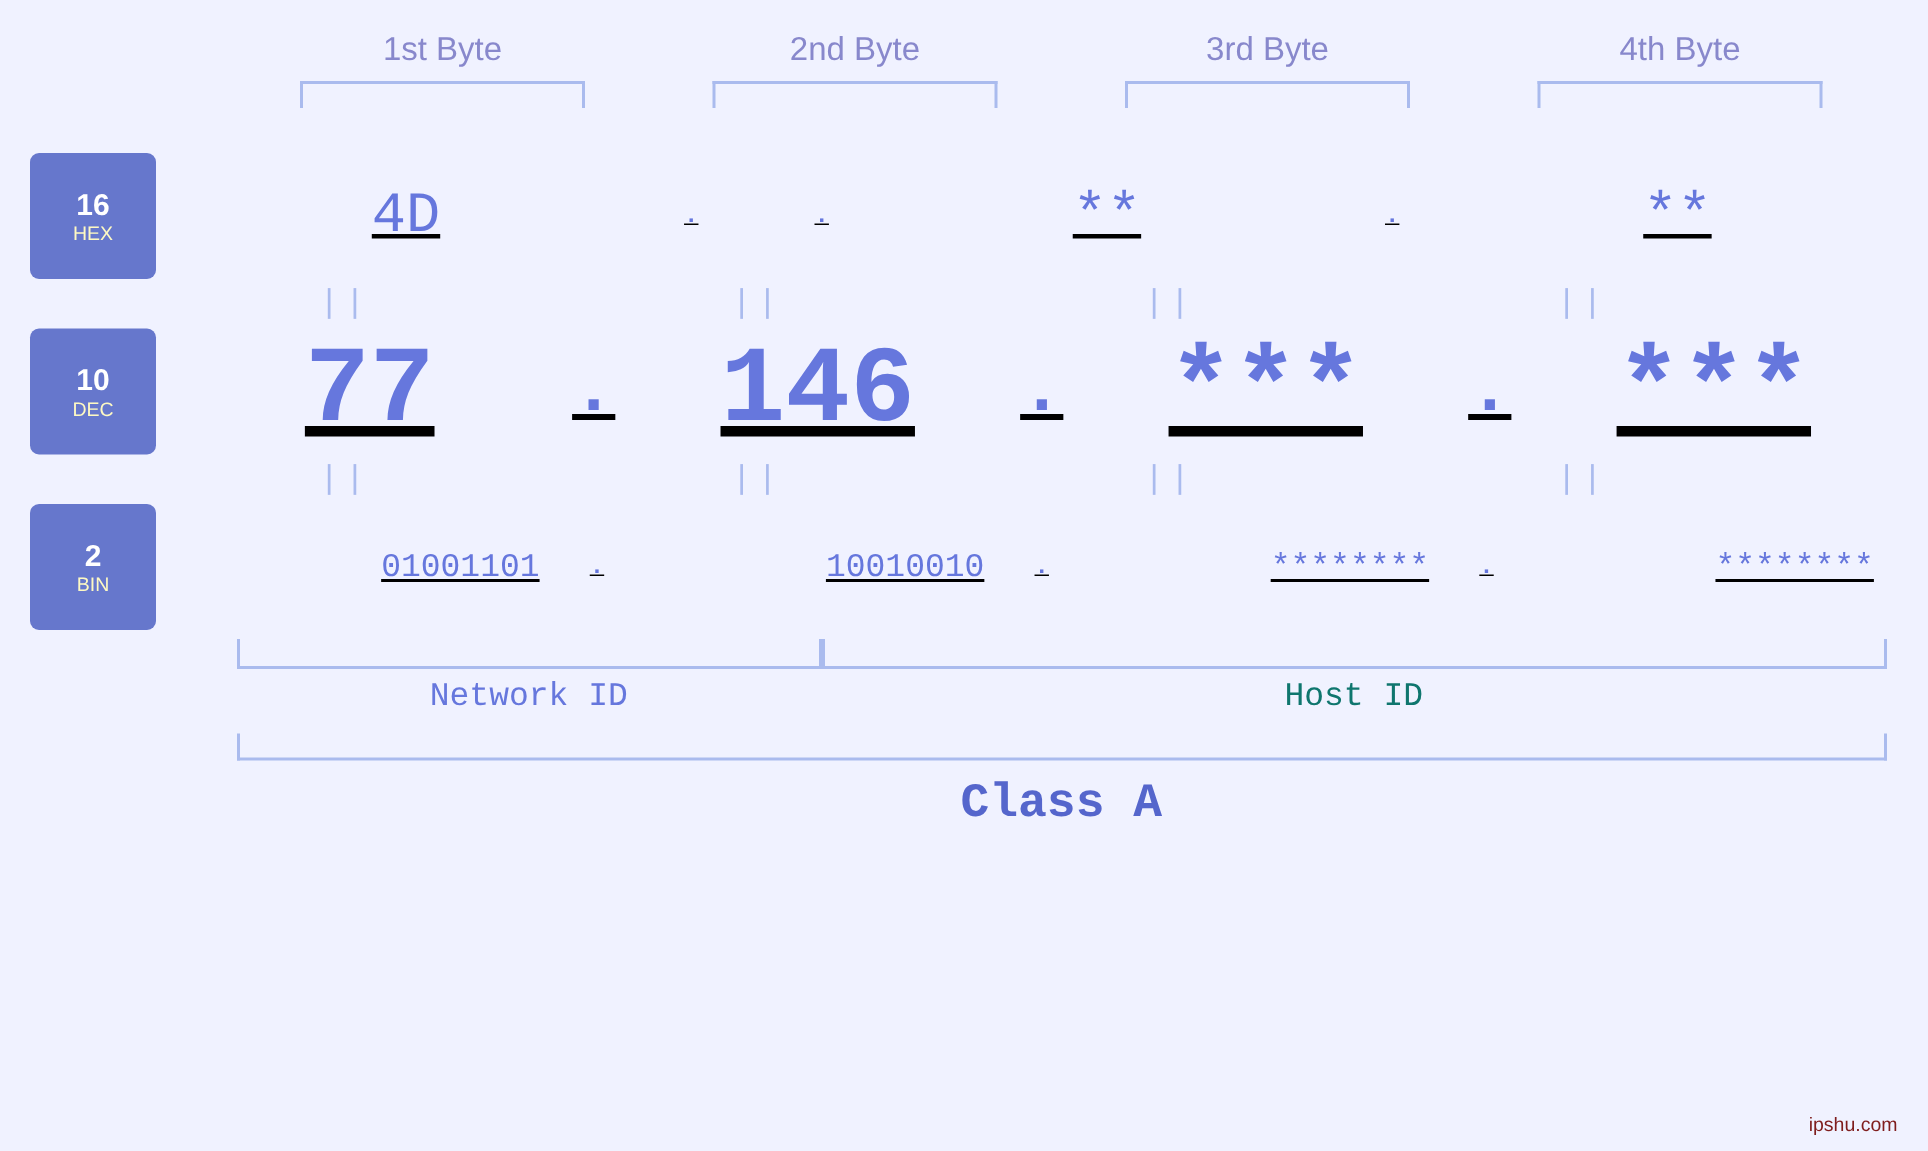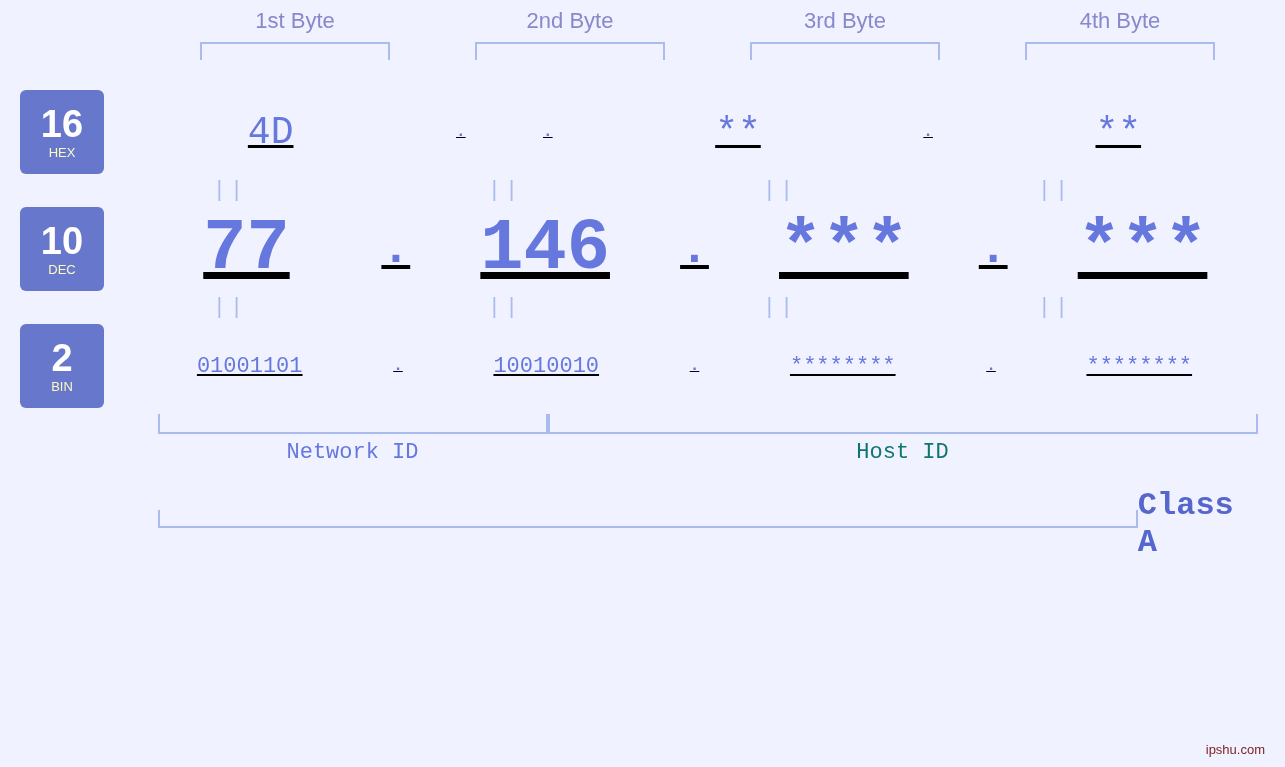--- a/index.html
+++ b/index.html
@@ -13,21 +13,21 @@
       position: relative;
     }
 
     .container {
       width: 1285px;
       height: 767px;
       position: relative;
       display: flex;
       flex-direction: column;
       align-items: center;
-      padding-top: 8px;
+      padding-top: 20px;
     }
 
     
     .byte-headers {
       display: flex;
       width: 1100px;
       margin-left: 130px;
       justify-content: space-around;
       margin-bottom: 8px;
     }
@@ -74,21 +74,21 @@
       display: flex;
       flex-direction: column;
       align-items: center;
       justify-content: center;
       margin-right: 20px;
       flex-shrink: 0;
     }
 
     .label-badge .num {
       color: white;
-      font-size: 38px;
+      font-size: 20px;
       font-weight: bold;
       font-family: Arial, sans-serif;
       line-height: 1.1;
     }
 
     .label-badge .base {
       color: #fef9c3;
       font-size: 13px;
       font-family: Arial, sans-serif;
     }
@@ -131,20 +131,21 @@
     .dec-value {
       font-size: 72px;
       font-weight: bold;
       font-family: 'Courier New', Courier, monospace;
     }
 
     
     .bin-value {
       font-size: 22px;
       font-family: 'Courier New', Courier, monospace;
+      text-align: right;
     }
 
     
     .eq-row {
       display: flex;
       width: 1100px;
       margin-left: 130px;
       justify-content: space-around;
       margin: 4px 0;
     }
@@ -208,21 +209,21 @@
       font-size: 22px;
       font-family: 'Courier New', Courier, monospace;
     }
 
     
     .class-row {
       display: flex;
       width: 1100px;
       margin-left: 130px;
       margin-top: 12px;
-      flex-direction: row;
+      flex-direction: column;
       align-items: center;
     }
 
     .class-bracket {
       width: 100%;
       height: 18px;
       border-bottom: 2px solid #aabbee;
       border-left: 2px solid #aabbee;
       border-right: 2px solid #aabbee;
     }

